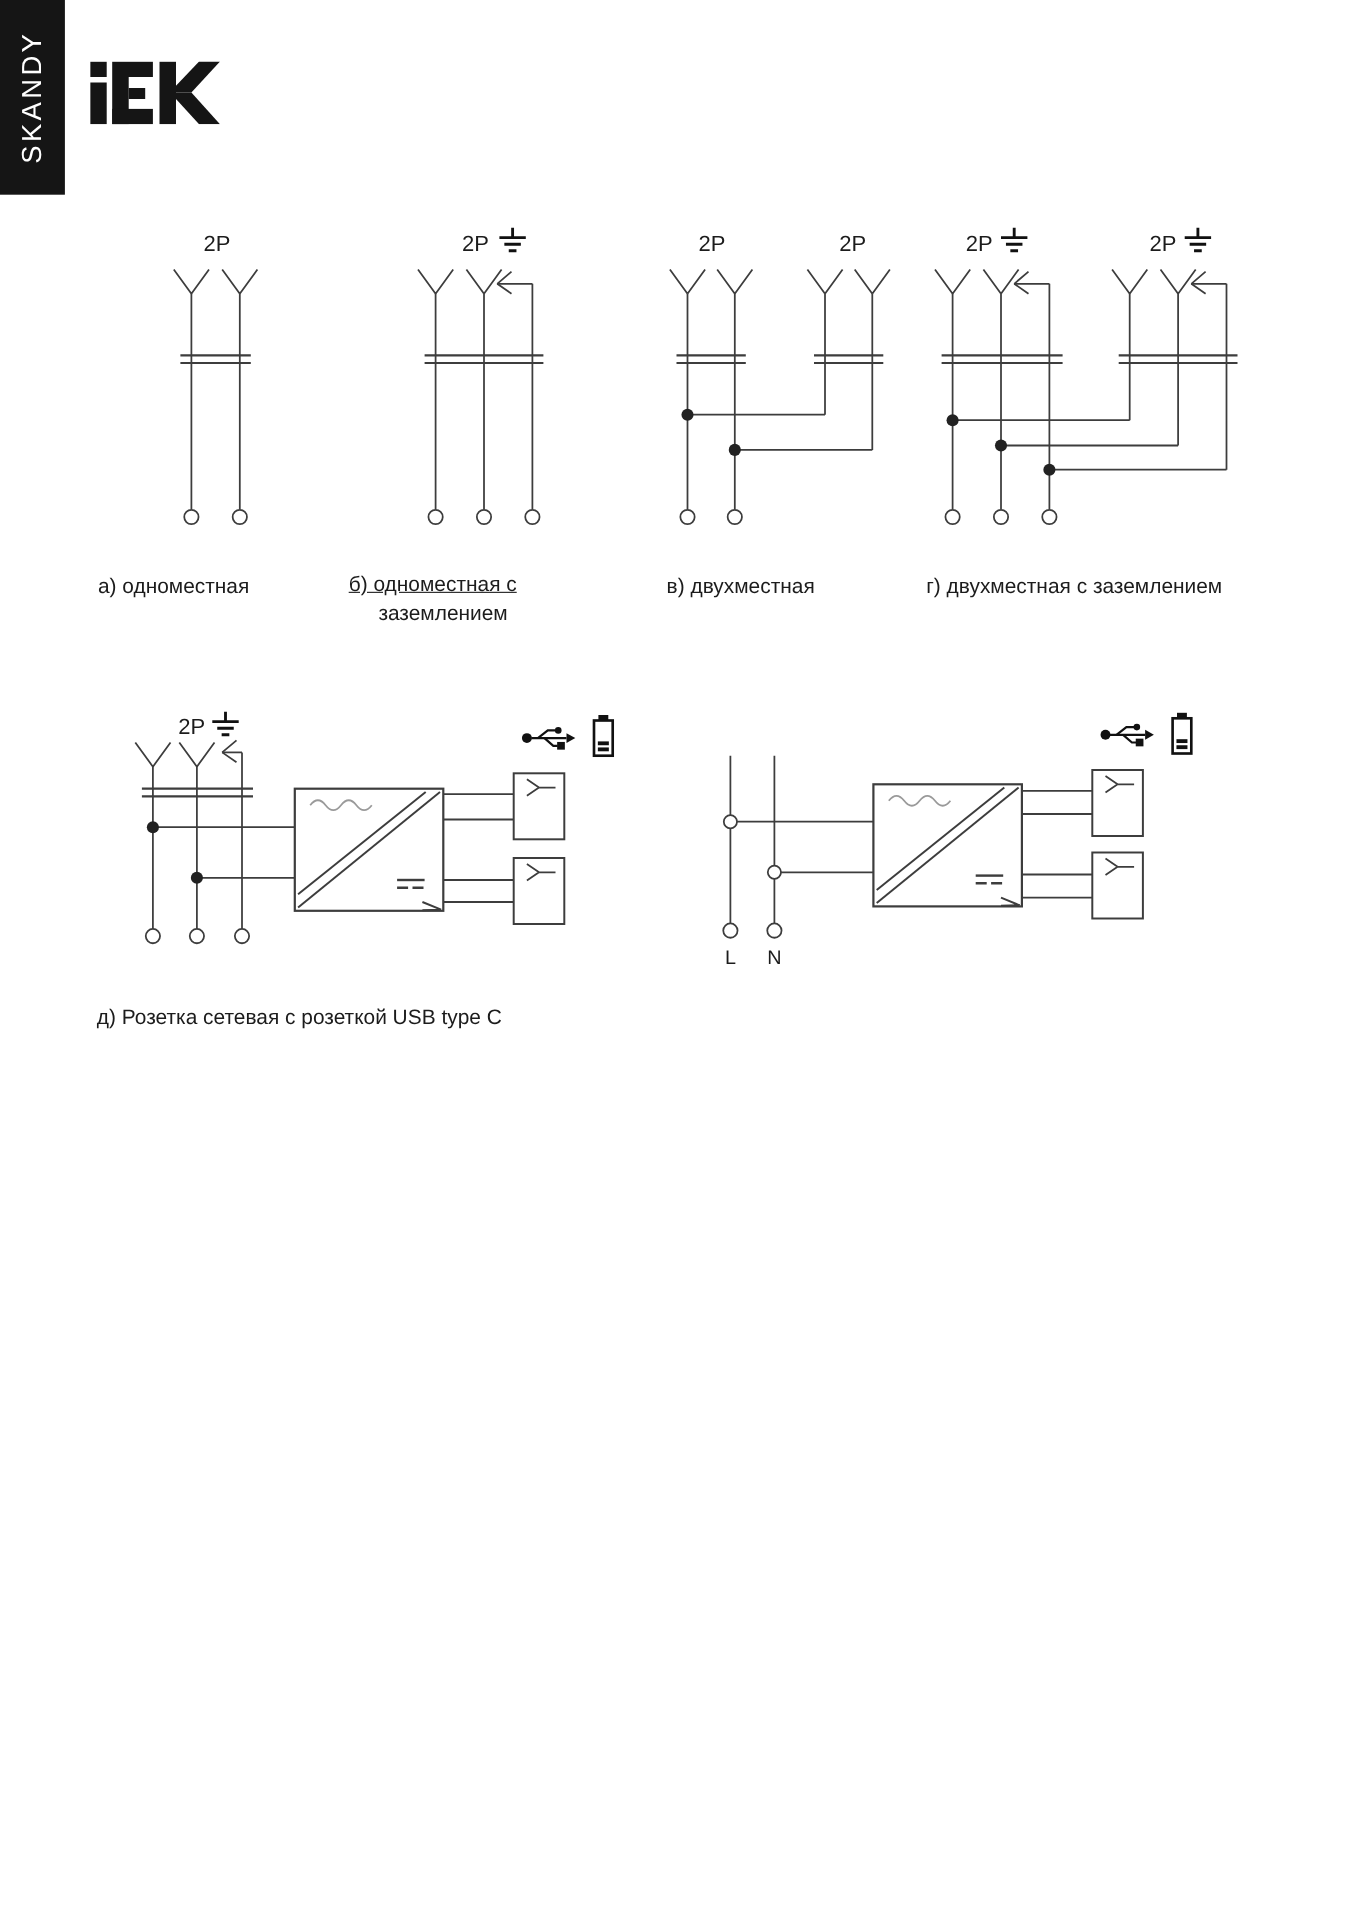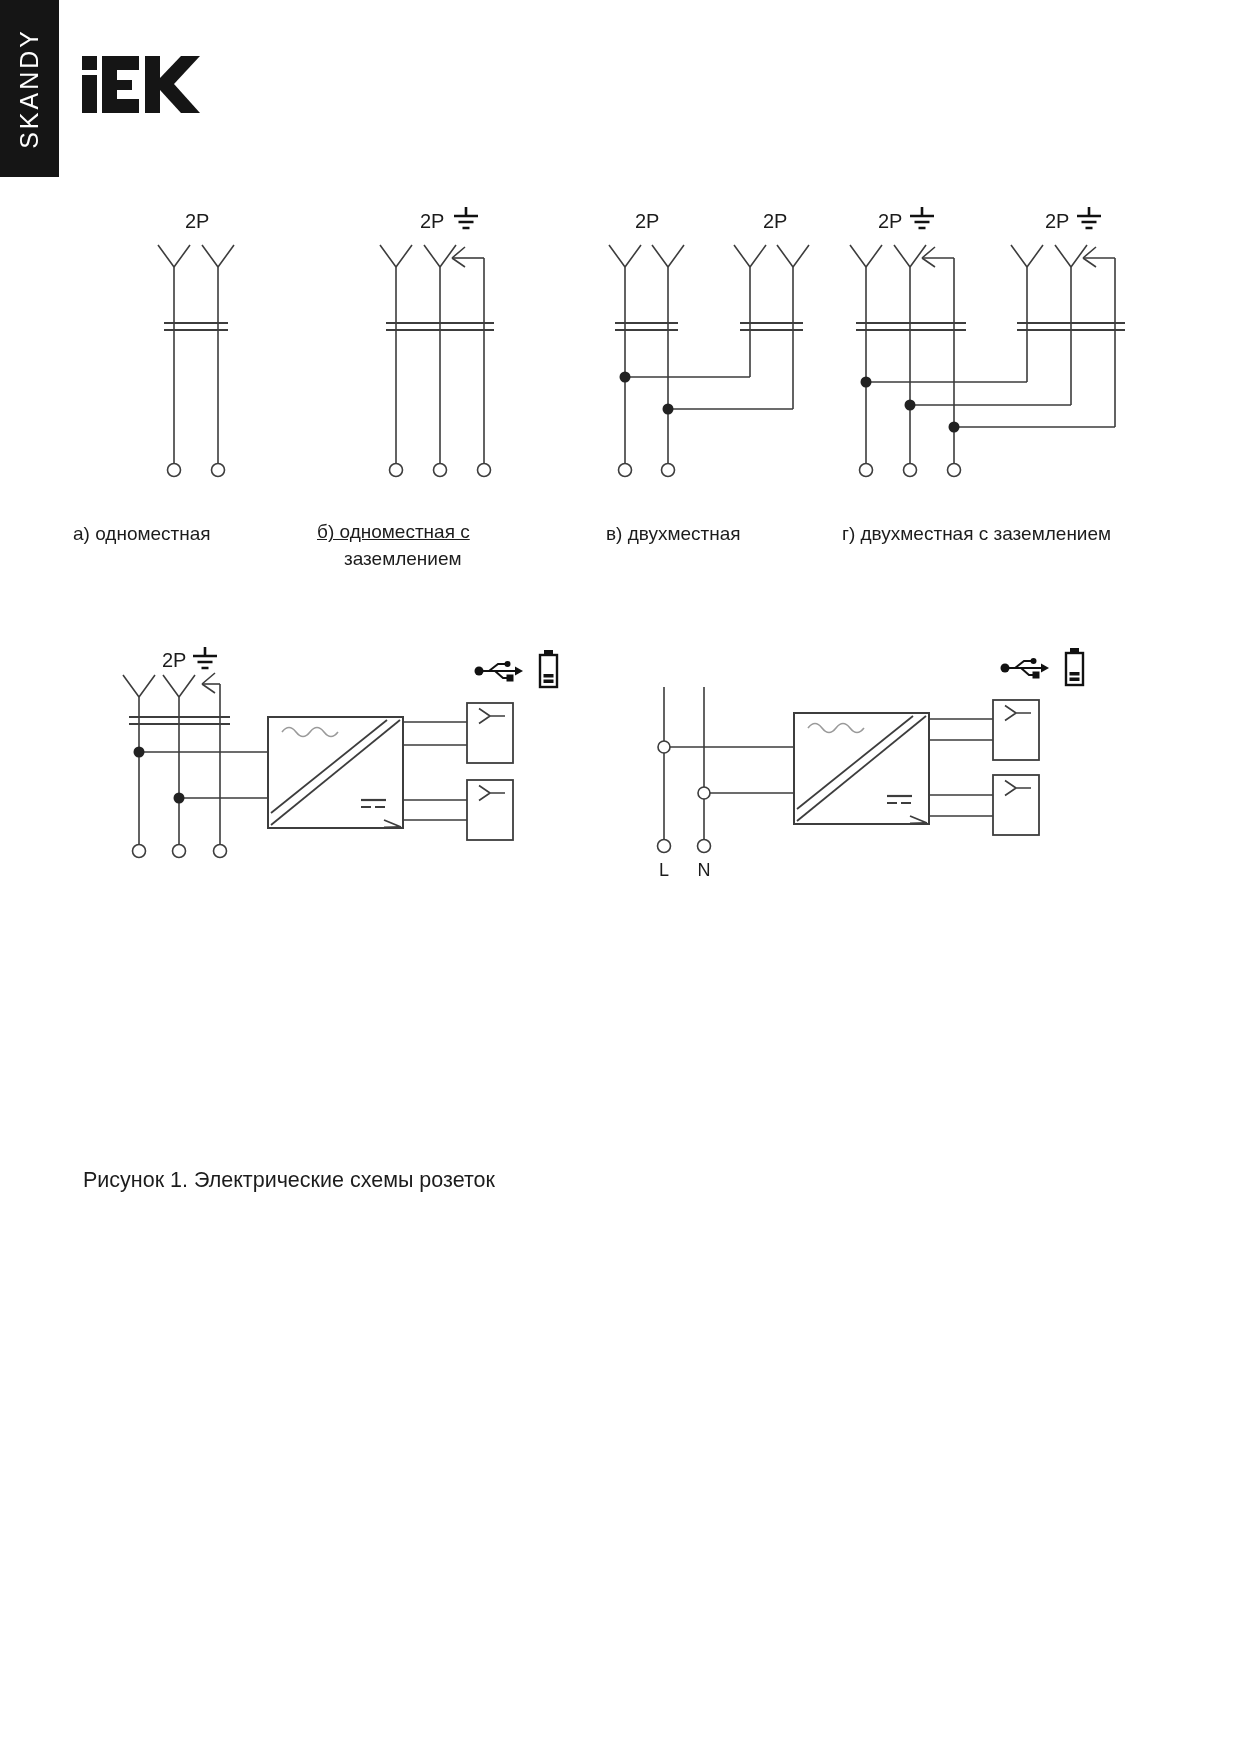--- a/index.html
+++ b/index.html
@@ -201,22 +201,22 @@
       <text class="lbl-small" x="704" y="876">N</text>
       <use href="#acdc" x="794" y="713"></use>
       <path d="M929,719 H993 M929,740 H993 M929,795 H993 M929,816 H993"></path>
       <use href="#outbox" x="993" y="700"></use>
       <use href="#outbox" x="993" y="775"></use>
       <use href="#usb" x="1000" y="653"></use>
       <use href="#battery" x="1065" y="648"></use>
     </g>
   </svg>
 
-  <div class="cap" style="left:73px;top:521px;">а) одноместная</div>
+  <div class="cap" style="left:89px;top:521px;">а) одноместная</div>
   <div class="cap" style="left:317px;top:519px;text-decoration:underline;">б) одноместная с</div>
   <div class="cap" style="left:344px;top:546px;">заземлением</div>
   <div class="cap" style="left:606px;top:521px;">в) двухместная</div>
   <div class="cap" style="left:842px;top:521px;text-align:center;">г) двухместная с заземлением</div>
 
-
-  <div class="figure-caption">Рисунок 1. Электрические схемы розеток</div>
+  <div class="cap" style="left:88px;top:913px;">д) Розетка сетевая с розеткой USB type C</div>
+
 
 </div>
 
 </body></html>

